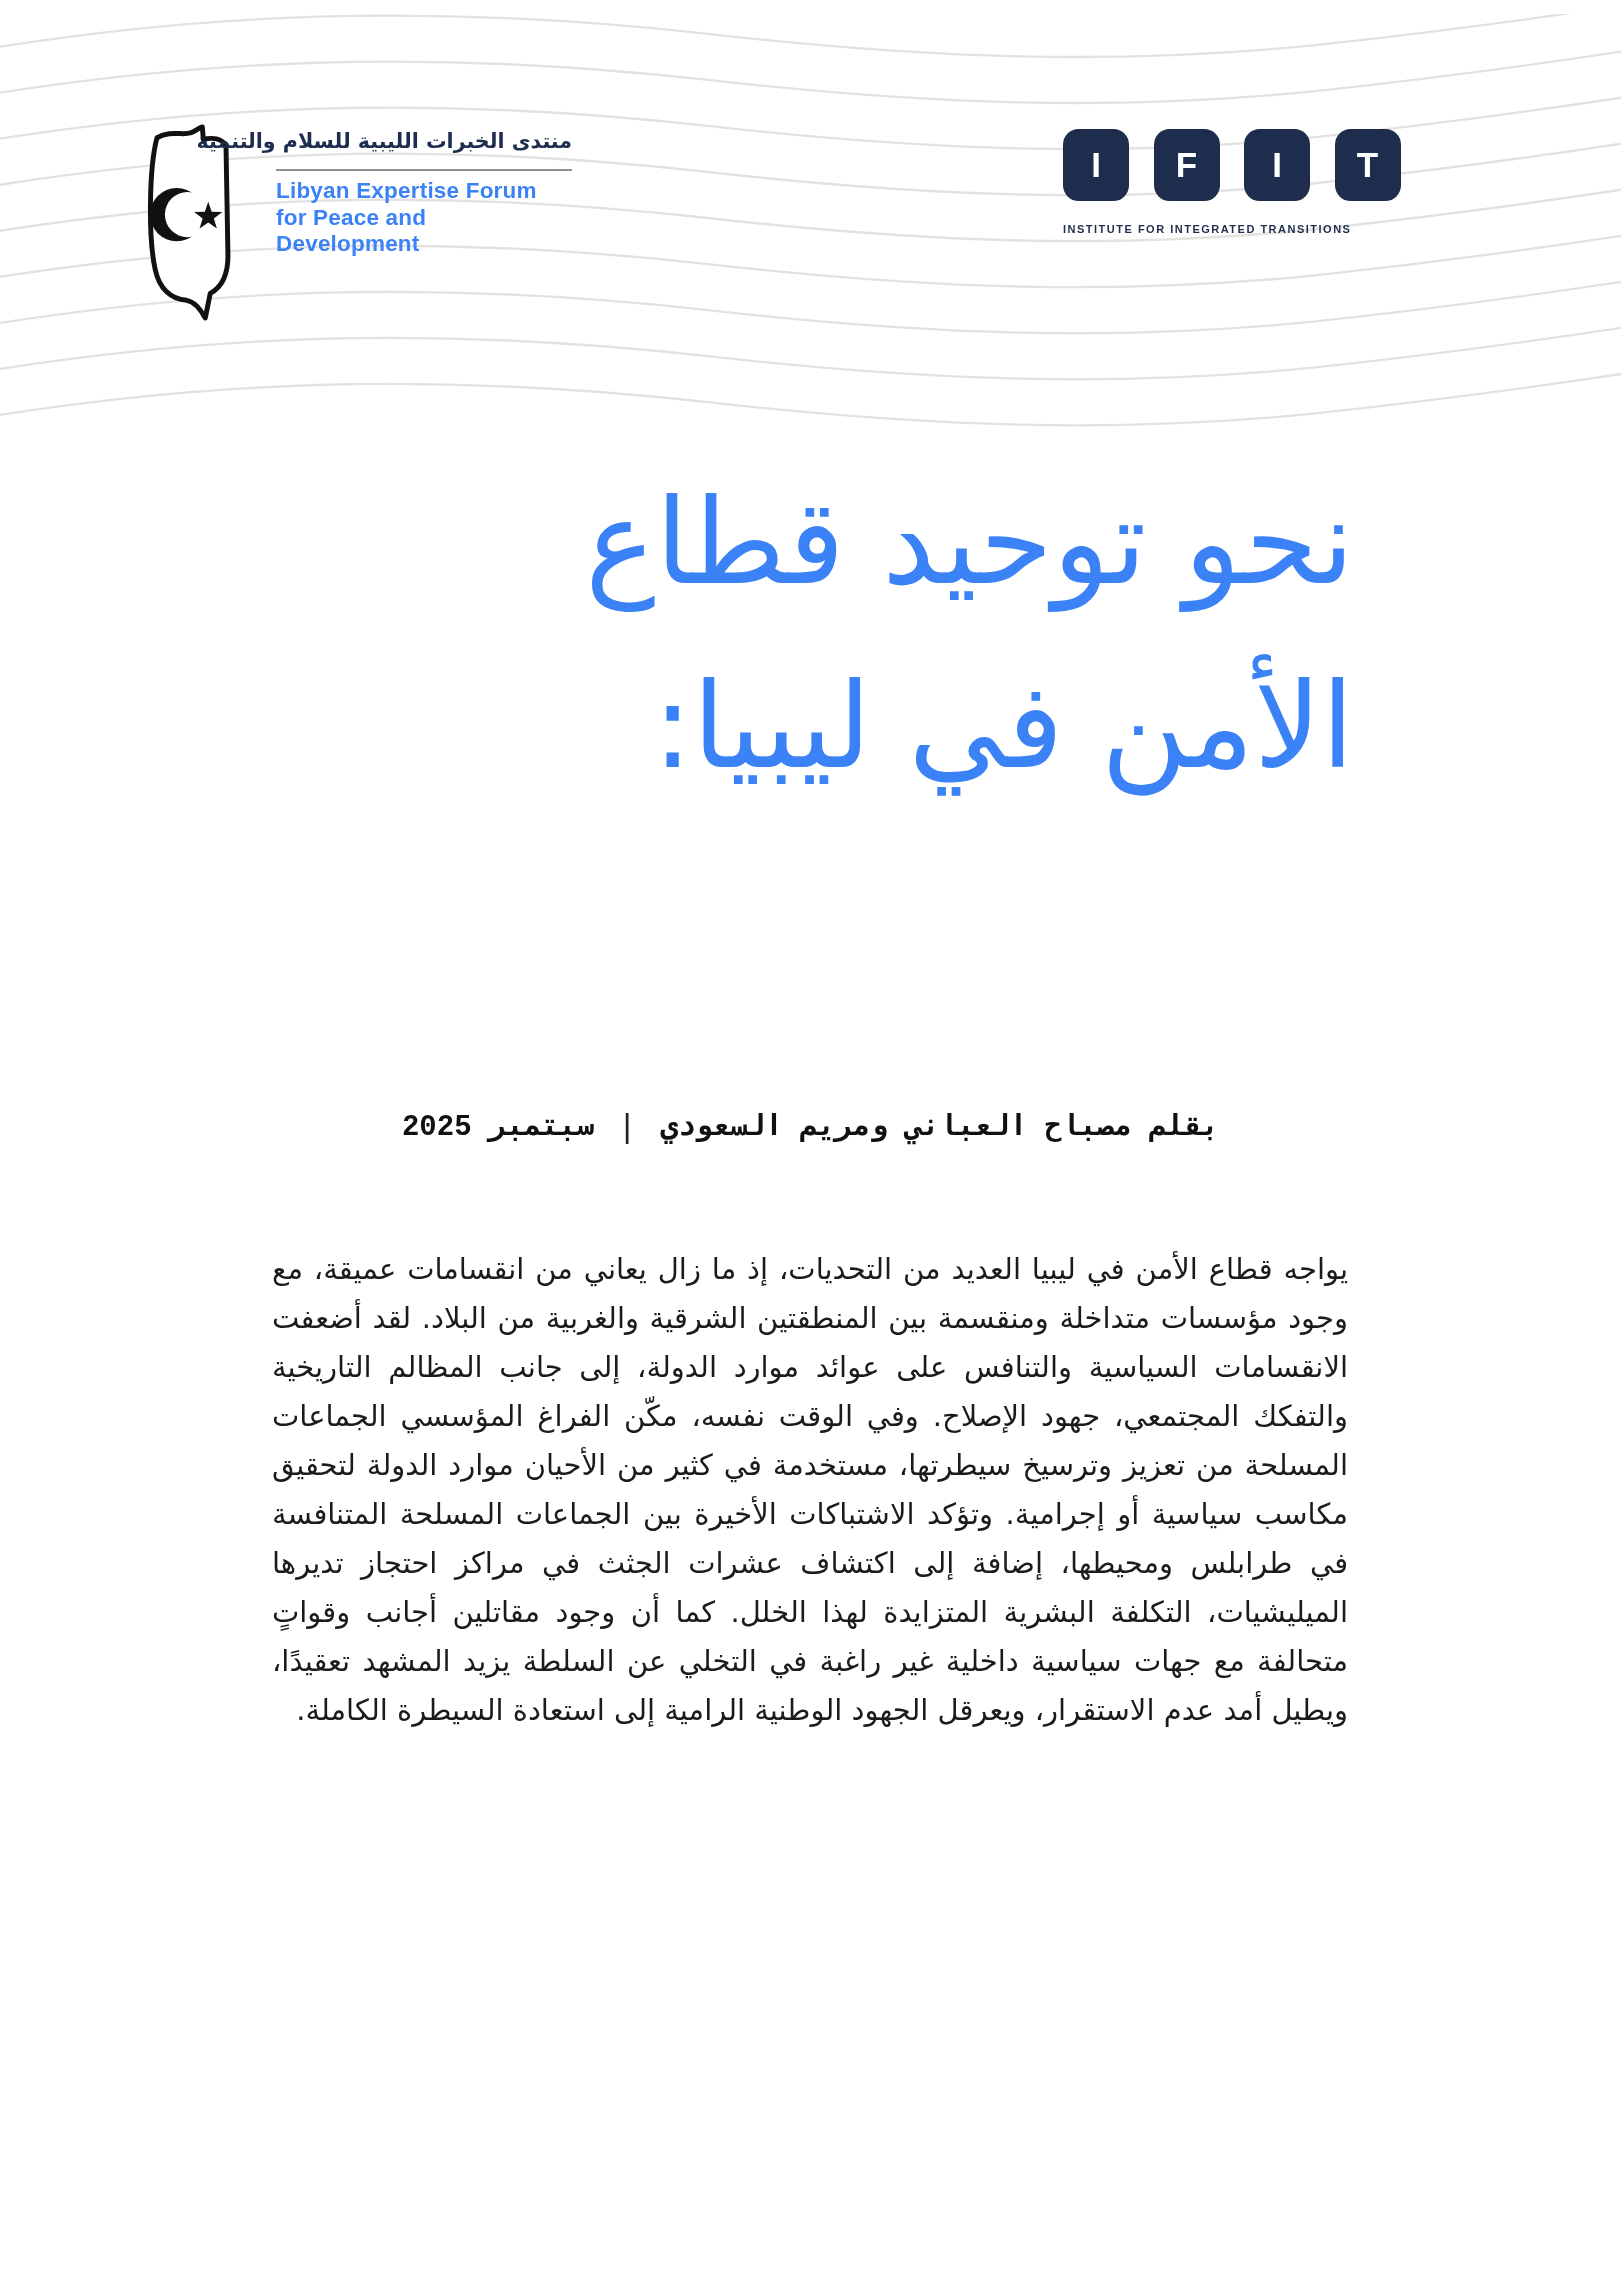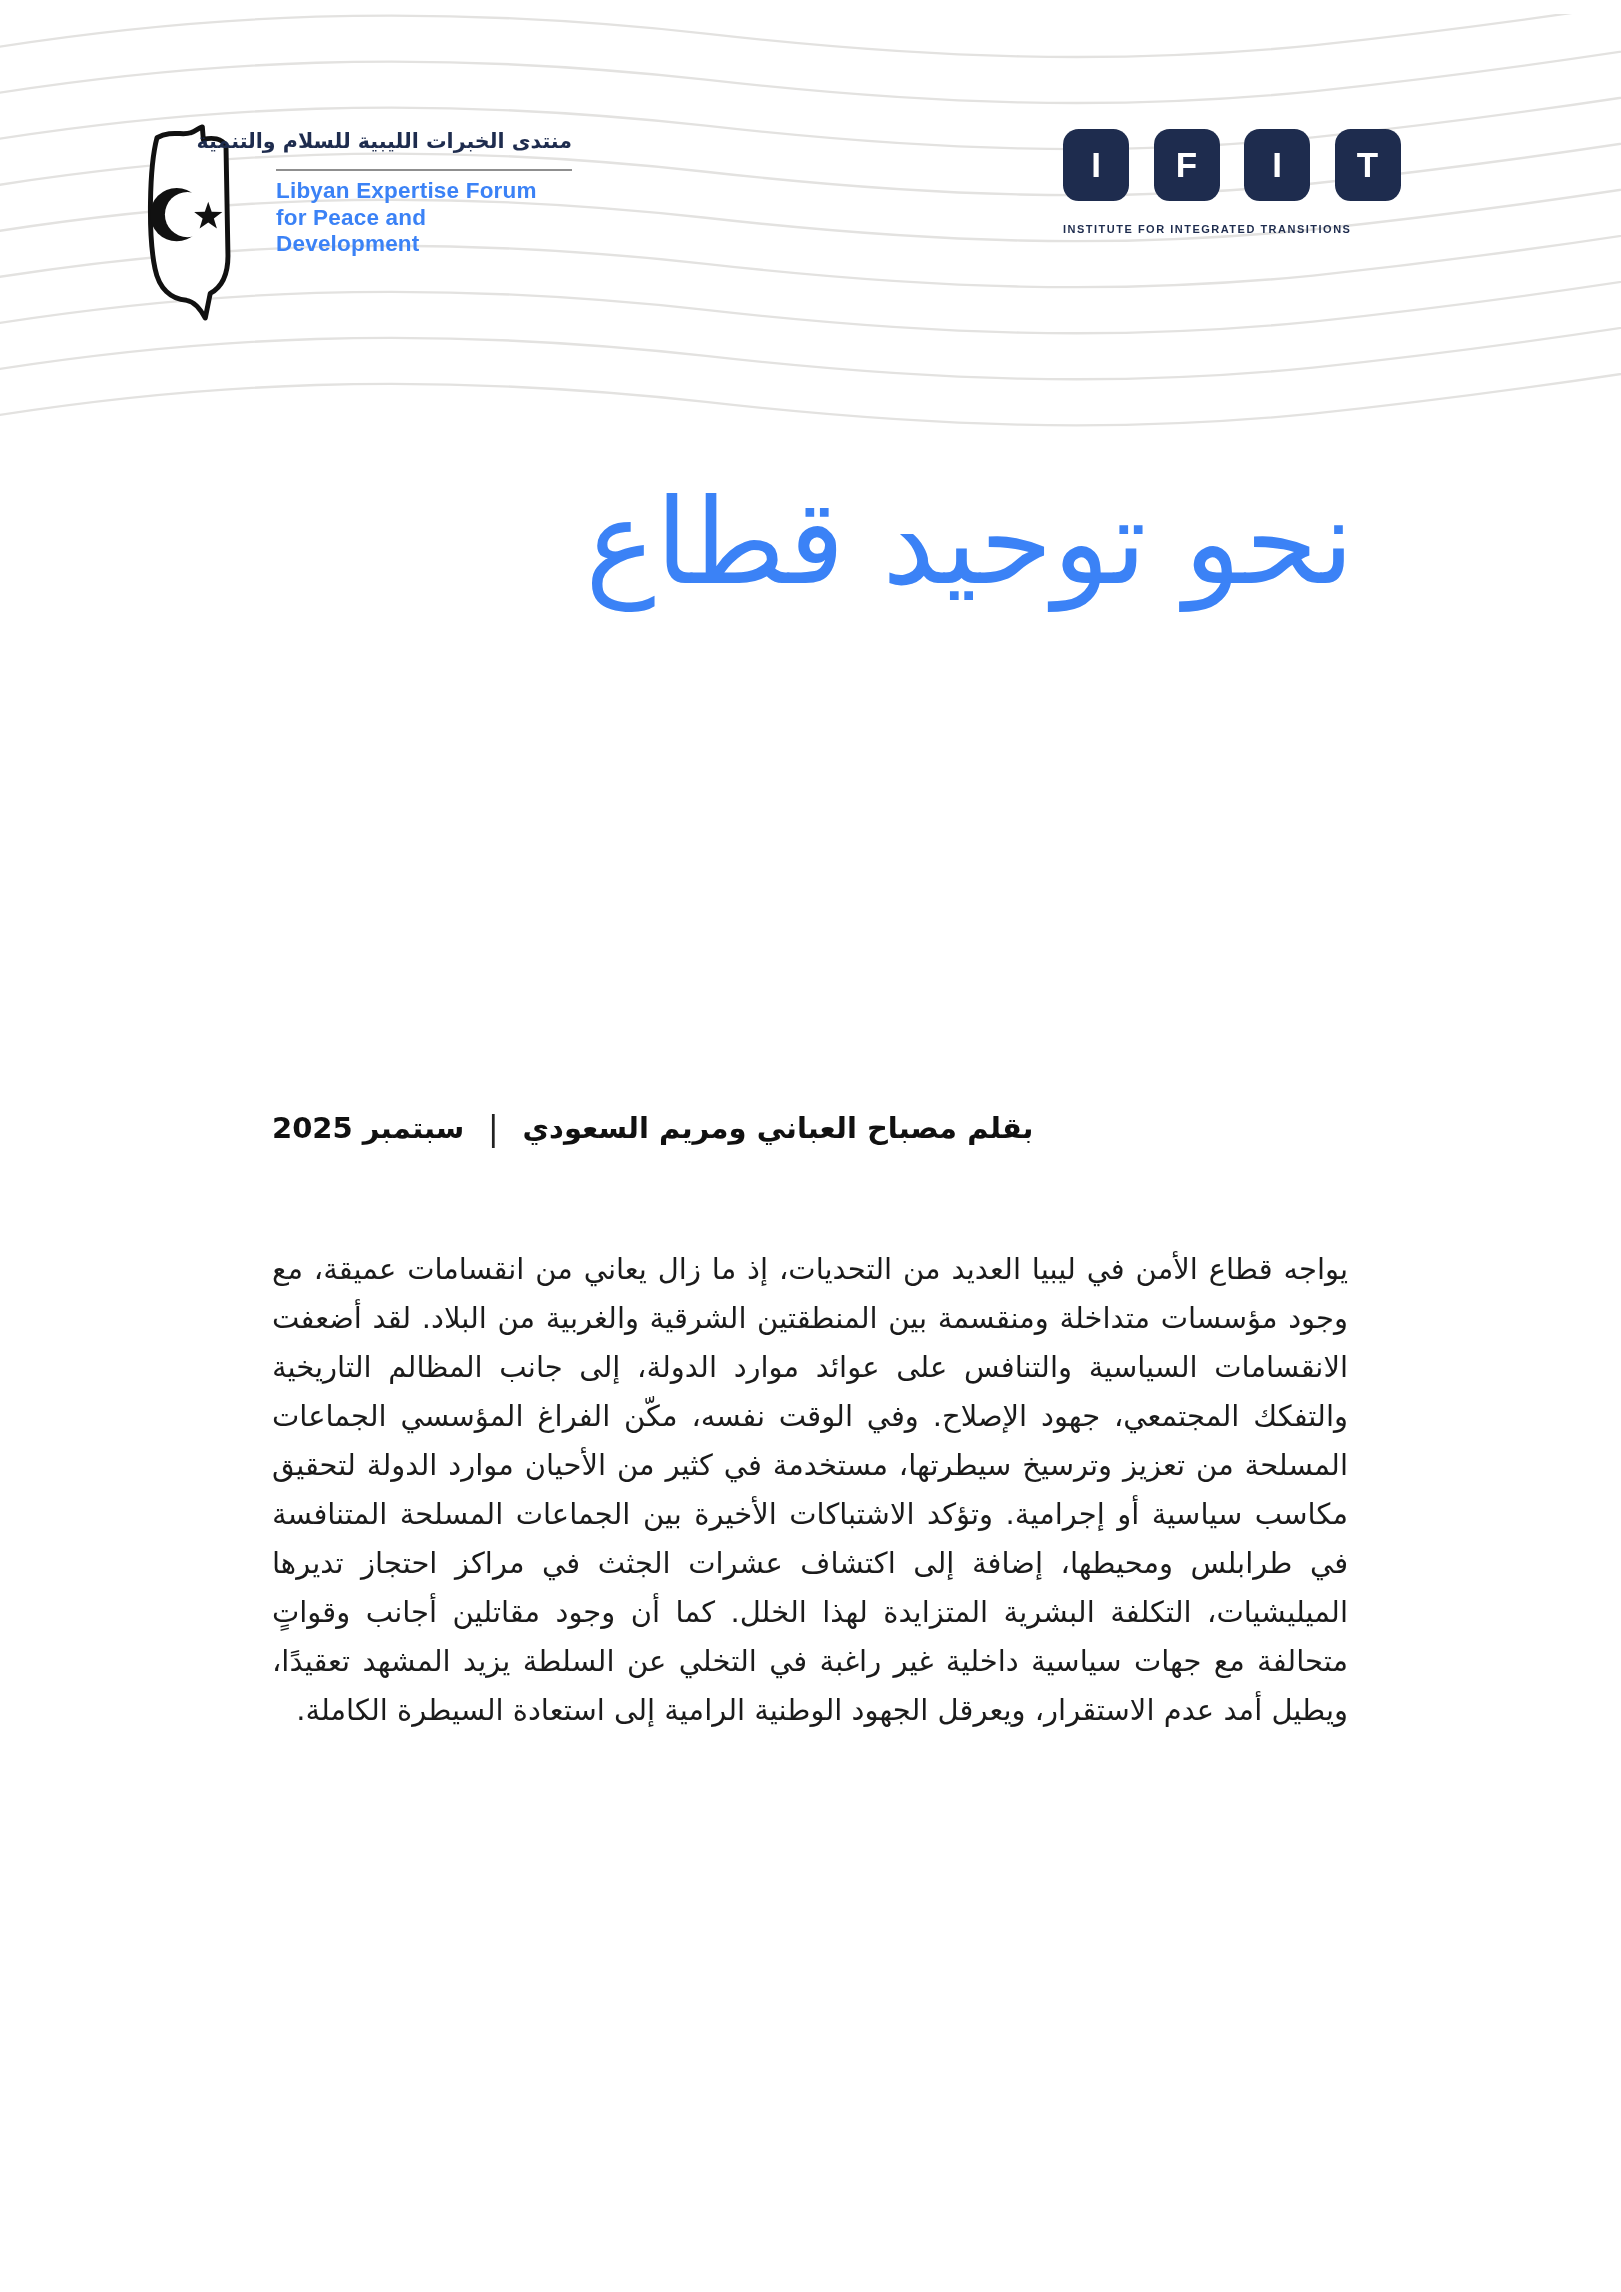--- a/index.html
+++ b/index.html
@@ -47,22 +47,22 @@
   .doc-title{
     position:absolute;right:267px;top:436px;left:216px;
     direction:rtl;text-align:right;
     font-size:118px;line-height:184px;font-weight:normal;
   }
   .title-gray{color:#3b82f6;}
   .title-red{color:#a32036;}
   
   .byline{
     position:absolute;right:272px;top:1090px;left:272px;
-    direction:rtl;text-align:left;
-    font-size:29px;font-weight:bold;color:#111111;line-height:45px;
+    direction:rtl;text-align:center;
+    font-size:29px;font-weight:bold;color:#111111;line-height:45px;font-family:Liberation Mono, monospace;
   }
   .byline-sep{
     display:inline-block;margin:0 23.5px;font-weight:normal;color:#222222;
     font-size:33px;transform:translateY(2px);
   }
   
   .body-par{
     position:absolute;left:272px;top:1202px;width:1076px;
     direction:rtl;text-align:justify;
     font-size:29px;line-height:49px;color:#1b1b1b;
@@ -129,20 +129,21 @@
       </div>
       <div class="ifit-tile">
         <span class="ifit-letter">T</span>
       </div>
     </div>
     <div class="ifit-caption">INSTITUTE FOR INTEGRATED TRANSITIONS</div>
   </div>
 
   <div class="doc-title">
     <div class="title-gray">نحو توحيد قطاع</div>
+    <div class="title-gray">الأمن في ليبيا:</div>
   </div>
 
   <div class="byline">
     <span>بقلم مصباح العباني ومريم السعودي</span><span class="byline-sep">|</span><span>سبتمبر 2025</span>
   </div>
 
   <p class="body-par"><strong class="lead">يواجه قطاع الأمن في ليبيا العديد من التحديات،</strong><span> إذ ما زال يعاني من انقسامات عميقة، مع وجود مؤسسات متداخلة ومنقسمة بين المنطقتين الشرقية والغربية من البلاد. لقد أضعفت الانقسامات السياسية والتنافس على عوائد موارد الدولة، إلى جانب المظالم التاريخية والتفكك المجتمعي، جهود الإصلاح. وفي الوقت نفسه، مكّن الفراغ المؤسسي الجماعات المسلحة من تعزيز وترسيخ سيطرتها، مستخدمة في كثير من الأحيان موارد الدولة لتحقيق مكاسب سياسية أو إجرامية. وتؤكد الاشتباكات الأخيرة بين الجماعات المسلحة المتنافسة في طرابلس ومحيطها، إضافة إلى اكتشاف عشرات الجثث في مراكز احتجاز تديرها الميليشيات، التكلفة البشرية المتزايدة لهذا الخلل. كما أن وجود مقاتلين أجانب وقواتٍ متحالفة مع جهات سياسية داخلية غير راغبة في التخلي عن السلطة يزيد المشهد تعقيدًا، ويطيل أمد عدم الاستقرار، ويعرقل الجهود الوطنية الرامية إلى استعادة السيطرة الكاملة.</span></p>
 
 </div>
 

